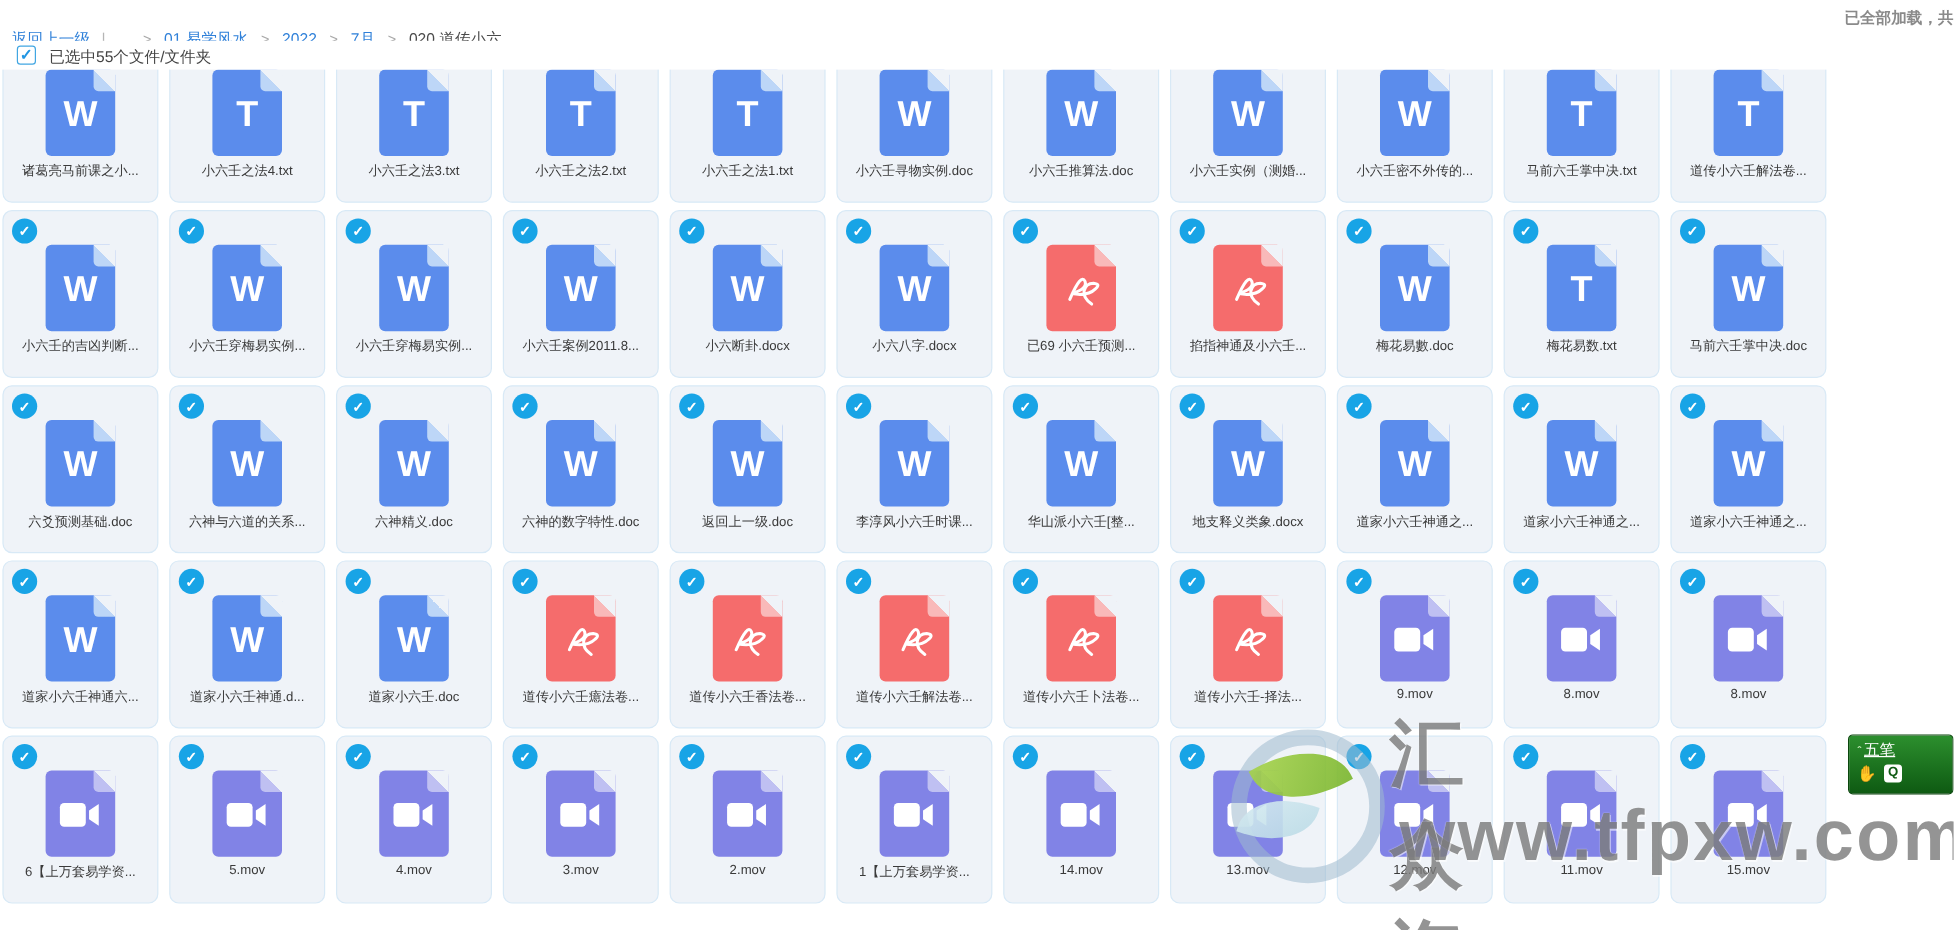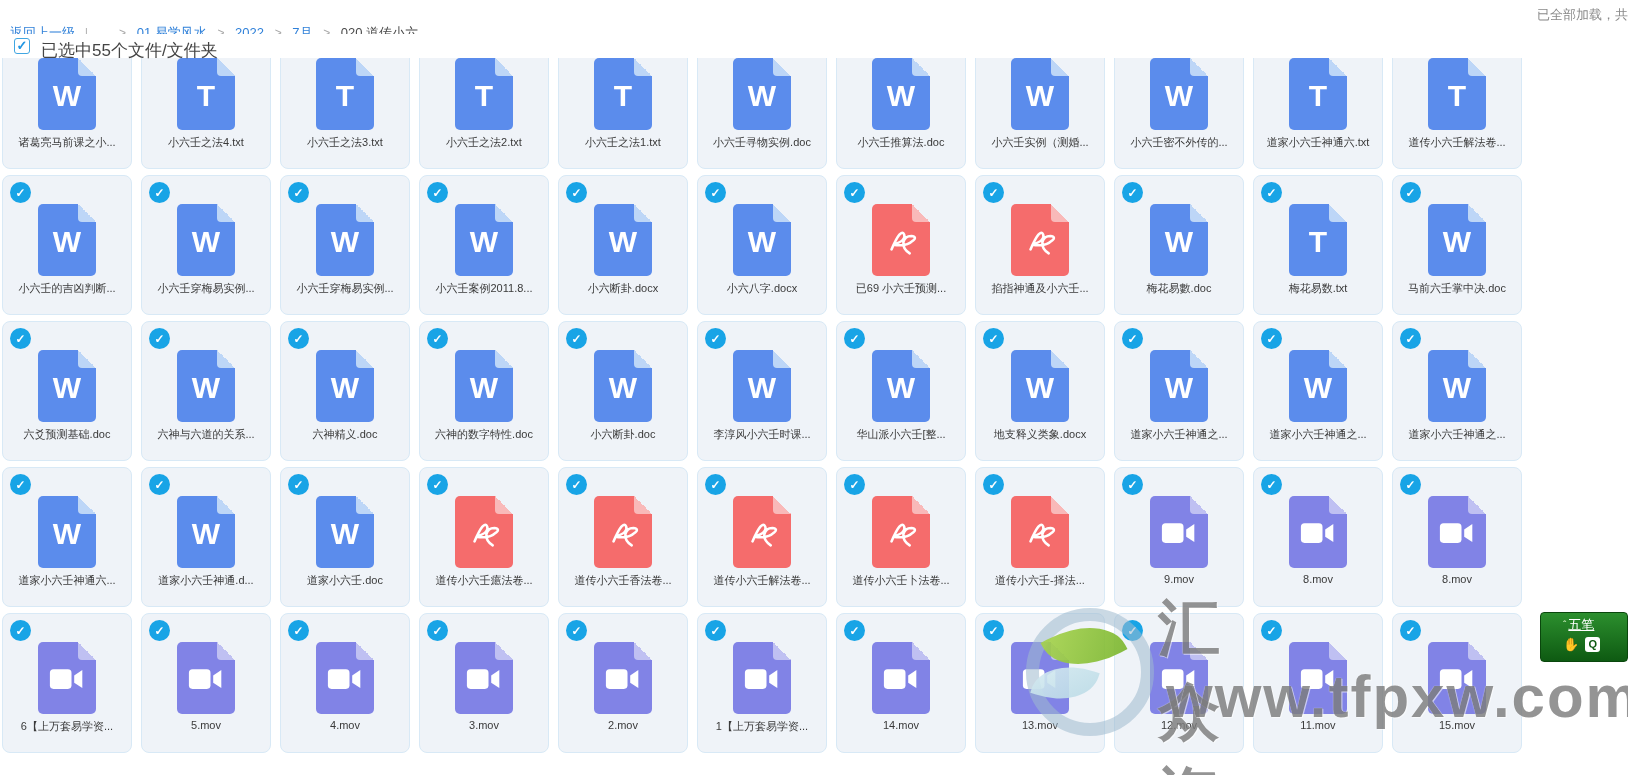--- a/index.html
+++ b/index.html
@@ -14,30 +14,30 @@
 
   
   .topbar { position:absolute; top:0; left:0; right:0; height:32px; background:#fff; z-index:20; }
   .crumbs { position:absolute; left:10px; top:24px; font-size:13px; white-space:nowrap; }
   .crumbs a { color:var(--link_blue); text-decoration:none; cursor:pointer; }
   .crumbs a.back { text-decoration:underline; }
   .crumbs .divider { color:#b5b5b5; margin:0 6px; }
   .crumbs .dots { color:#888; }
   .crumbs .sep { color:#a8a8a8; margin:0 7px; font-size:12px; }
   .crumbs .current { color:#4a4a4a; }
-  .loaded { position:absolute; left:1537px; top:6px; font-size:13px; color:#8a8a8a; white-space:nowrap; }
+  .loaded { position:absolute; left:1537px; top:6px; font-size:13px; color:#8a8a8a; white-space:nowrap;font-weight:bold; }
 
   
   .selbar { position:absolute; top:34px; left:0; right:0; height:24px; background:#fff; z-index:20; }
   .checkbox {
     position:absolute; left:14px; top:4px; width:16px; height:16px;
     border:1px solid #41a6e2; border-radius:3px; background:#fff;
     color:#2196e3; font-size:13px; font-weight:bold; line-height:14px; text-align:center; cursor:pointer;
   }
-  .sel-label { position:absolute; left:41px; top:5px; font-size:17px; color:#444; }
+  .sel-label { position:absolute; left:41px; top:5px; font-size:13px; color:#444; }
 
   
   .grid-viewport { position:absolute; top:56px; left:0; width:1628px; height:719px; overflow:hidden; }
   .grid {
     margin-top:-27px; padding-left:2px;
     display:grid; grid-template-columns:repeat(11,130px); gap:6px 9px;
     width:1531px;
   }
   .card {
     position:relative; height:140px;
@@ -97,21 +97,21 @@
     position:absolute; left:1166px; top:662px;
     font-size:60px; font-weight:bold; letter-spacing:2px;
     color:var(--watermark_gray); opacity:.82;
     text-shadow:0 0 1px #fff, 1px 1px 0 #ffffffaa;
   }
 
   
   .ime {
     position:absolute; left:1540px; top:612px; width:88px; height:50px; z-index:60;
     background:linear-gradient(#2c8f2e,#0e5a12); border:1px solid #0a470d; border-radius:4px;
-    color:#fff; padding:3px 22px; cursor:pointer;
+    color:#fff; padding:3px 7px; cursor:pointer;
   }
   .ime-top { font-size:13px; }
   .ime-top .mode { text-decoration:underline; margin-left:2px; }
   .ime-top .arrows { font-size:10px; color:#d7f5c9; }
   .ime-bottom { margin-top:3px; font-size:13px; display:flex; align-items:center; gap:6px; }
   .ime-key {
     display:inline-block; width:15px; height:15px; background:#fff; color:#0e5a12;
     font-size:11px; font-weight:bold; text-align:center; line-height:15px; border-radius:3px;
   }
 </style>
@@ -203,21 +203,21 @@
     <div class="ficon icon-word">
           <span class="letter">W</span>
         </div>
     <div class="fname">小六壬密不外传的...</div>
   </div>
       <div class="card">
     <span class="badge">✓</span>
     <div class="ficon icon-txt">
           <span class="letter">T</span>
         </div>
-    <div class="fname">道家小六壬神通六.txt</div>
+    <div class="fname">马前六壬掌中决.txt</div>
   </div>
       <div class="card">
     <span class="badge">✓</span>
     <div class="ficon icon-txt">
           <span class="letter">T</span>
         </div>
     <div class="fname">道传小六壬解法卷...</div>
   </div>
       <div class="card">
     <span class="badge">✓</span>
@@ -326,21 +326,21 @@
     <div class="ficon icon-word">
           <span class="letter">W</span>
         </div>
     <div class="fname">六神的数字特性.doc</div>
   </div>
       <div class="card">
     <span class="badge">✓</span>
     <div class="ficon icon-word">
           <span class="letter">W</span>
         </div>
-    <div class="fname">小六断卦.doc</div>
+    <div class="fname">返回上一级.doc</div>
   </div>
       <div class="card">
     <span class="badge">✓</span>
     <div class="ficon icon-word">
           <span class="letter">W</span>
         </div>
     <div class="fname">李淳风小六壬时课...</div>
   </div>
       <div class="card">
     <span class="badge">✓</span>

